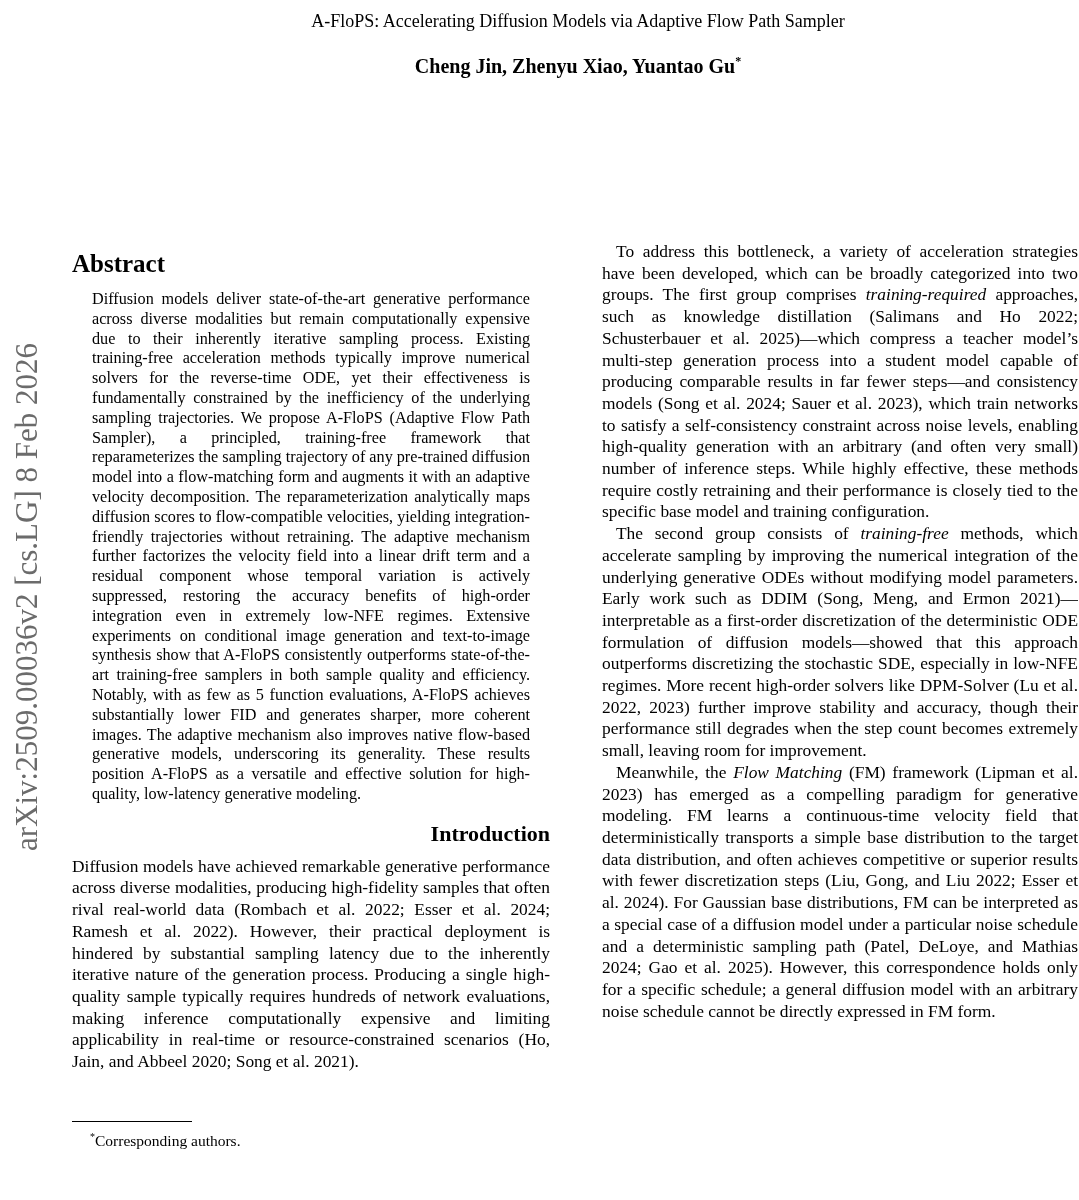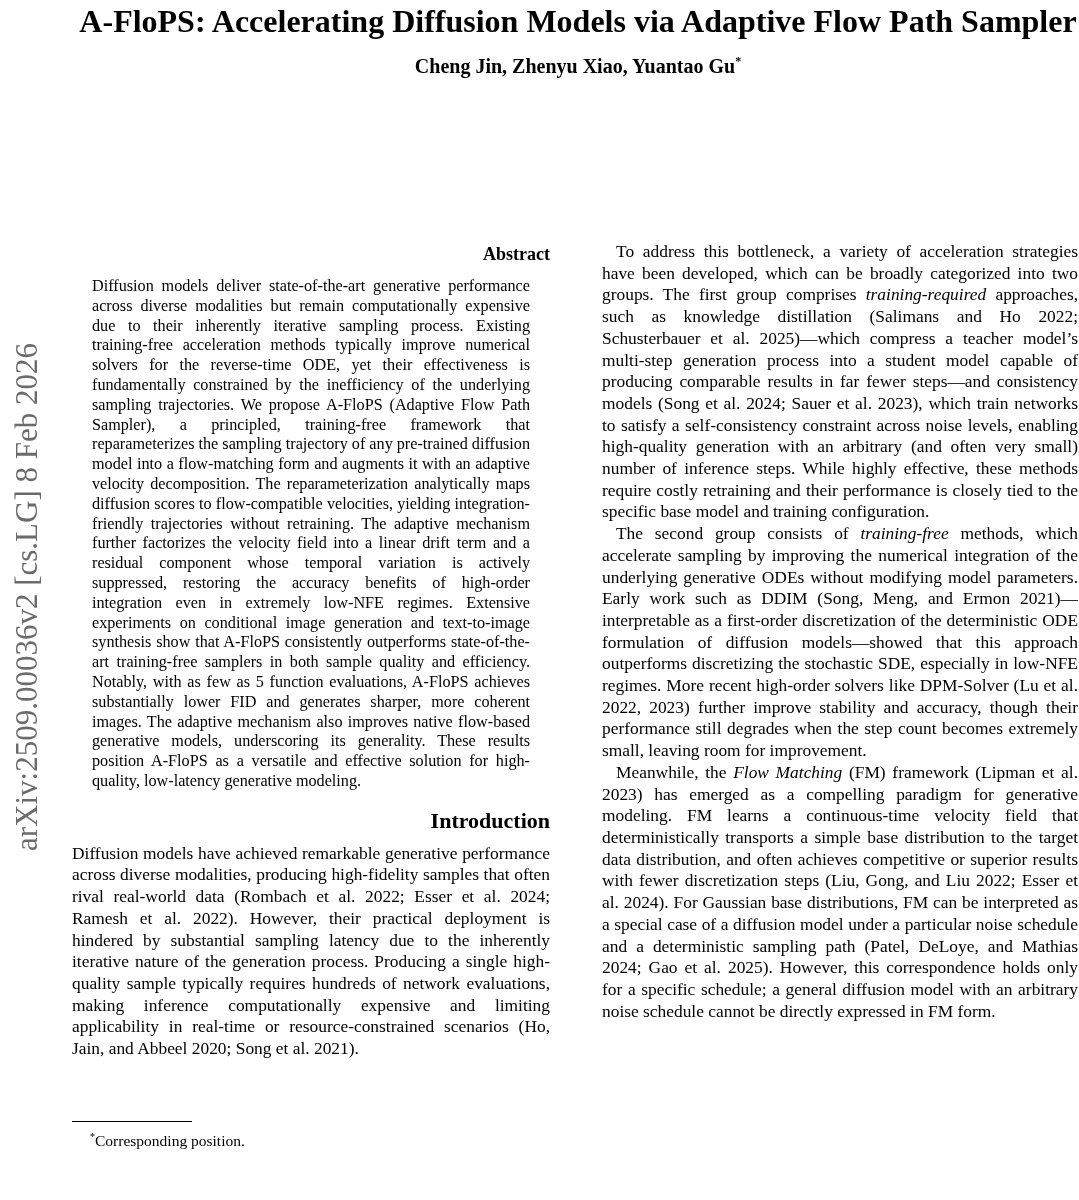--- a/index.html
+++ b/index.html
@@ -30,22 +30,22 @@
 
   
   .header {
     position: absolute;
     left: 77px;
     top: 0;
     width: 1002px;
     text-align: center;
   }
   .title {
-    font-size: 32px;
-    font-weight: bold;
+    font-size: 18px;
+    font-weight: normal;
     line-height: 33px;
     margin: 5px 0 0 0;
   }
   .authors {
     font-size: 20px;
     font-weight: bold;
     margin-top: 16px;
   }
   .authors sup { font-size: 12px; }
   .affil {
@@ -53,24 +53,24 @@
     line-height: 21.8px;
     margin-top: 8px;
   }
   .affil div { margin: 0; }
 
   
   .col-left  { position: absolute; left: 72px;  top: 240px; width: 478px; }
   .col-right { position: absolute; left: 602px; top: 241px; width: 476px; }
 
   .abstract-heading {
-    font-size: 18px;
+    font-size: 25px;
     font-weight: bold;
-    text-align: right;
-    margin: 4px 0 12px 0;
+    text-align: left;
+    margin: 10px 0 12px 0;
   }
   .abstract-body {
     font-size: 16.2px;
     line-height: 19.8px;
     text-align: justify;
     margin: 0 20px;
   }
   .section-heading {
     font-size: 22px;
     font-weight: bold;
@@ -126,16 +126,16 @@
   </div>
 
   <div class="col-right">
     <p class="body-par indent">To address this bottleneck, a variety of acceleration strategies have been developed, which can be broadly categorized into two groups. The first group comprises <em>training-required</em> approaches, such as knowledge distillation (Salimans and Ho 2022; Schusterbauer et al. 2025)—which compress a teacher model’s multi-step generation process into a student model capable of producing comparable results in far fewer steps—and consistency models (Song et al. 2024; Sauer et al. 2023), which train networks to satisfy a self-consistency constraint across noise levels, enabling high-quality generation with an arbitrary (and often very small) number of inference steps. While highly effective, these methods require costly retraining and their performance is closely tied to the specific base model and training configuration.</p>
     <p class="body-par indent">The second group consists of <em>training-free</em> methods, which accelerate sampling by improving the numerical integration of the underlying generative ODEs without modifying model parameters. Early work such as DDIM (Song, Meng, and Ermon 2021)—interpretable as a first-order discretization of the deterministic ODE formulation of diffusion models—showed that this approach outperforms discretizing the stochastic SDE, especially in low-NFE regimes. More recent high-order solvers like DPM-Solver (Lu et al. 2022, 2023) further improve stability and accuracy, though their performance still degrades when the step count becomes extremely small, leaving room for improvement.</p>
     <p class="body-par indent">Meanwhile, the <em>Flow Matching</em> (FM) framework (Lipman et al. 2023) has emerged as a compelling paradigm for generative modeling. FM learns a continuous-time velocity field that deterministically transports a simple base distribution to the target data distribution, and often achieves competitive or superior results with fewer discretization steps (Liu, Gong, and Liu 2022; Esser et al. 2024). For Gaussian base distributions, FM can be interpreted as a special case of a diffusion model under a particular noise schedule and a deterministic sampling path (Patel, DeLoye, and Mathias 2024; Gao et al. 2025). However, this correspondence holds only for a specific schedule; a general diffusion model with an arbitrary noise schedule cannot be directly expressed in FM form.</p>
   </div>
 
   <div class="footnote">
     <hr class="footnote-rule">
-    <p class="fn-first"><sup>*</sup><span>Corresponding position.</span></p>
+    <p class="fn-first"><sup>*</sup><span>Corresponding authors.</span></p>
   </div>
 
 </div>
 
 </body></html>

